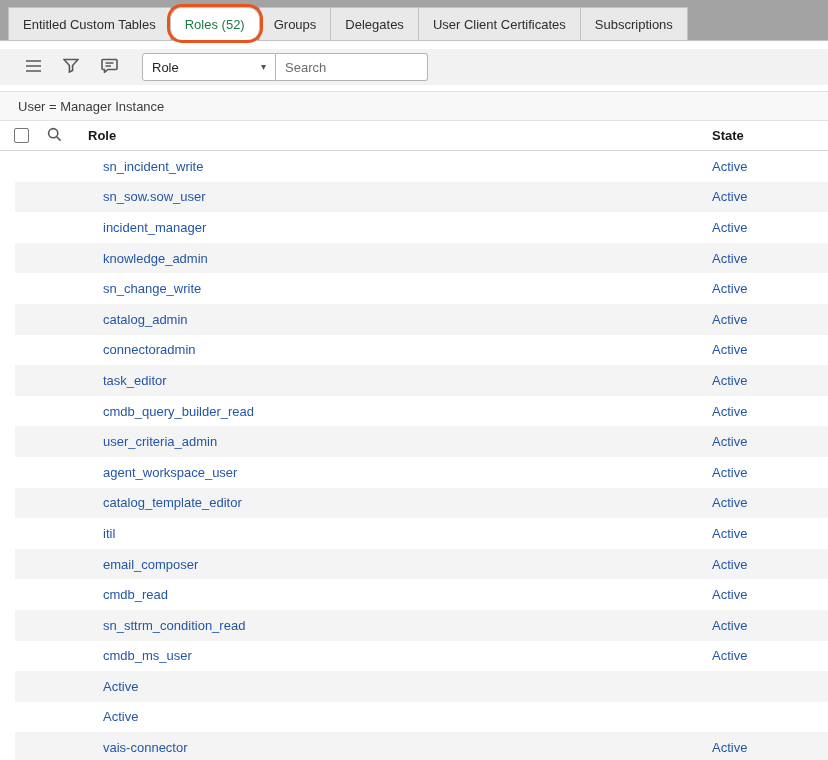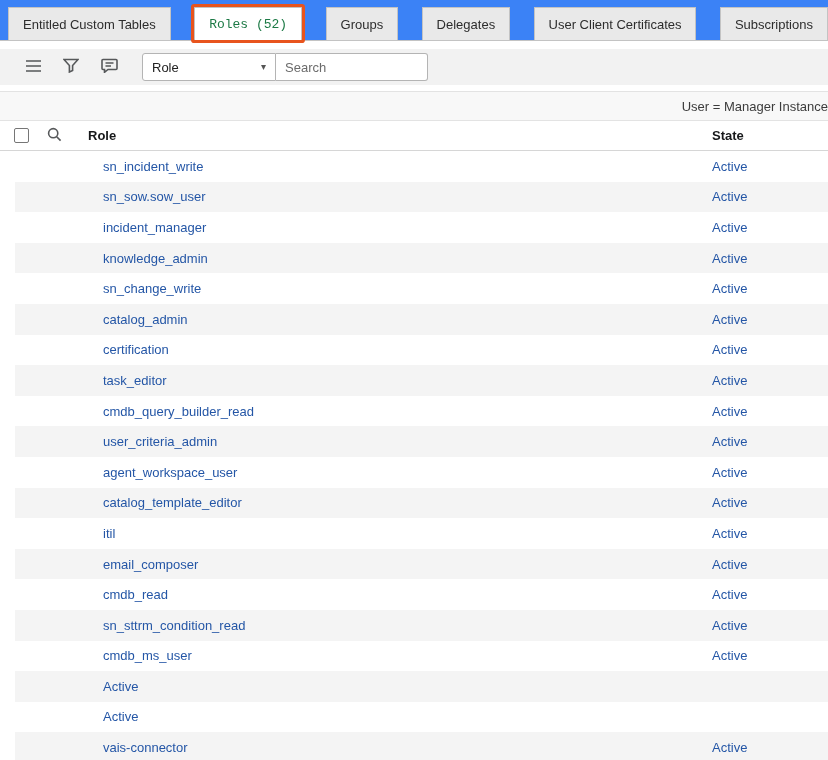--- a/index.html
+++ b/index.html
@@ -6,35 +6,34 @@
   html,body { background:#ffffff; }
   .page {
     width:828px; height:760px; overflow:hidden; position:relative;
     background:#fff; color:#1a1a1a;
     font-family:"Liberation Sans", sans-serif; font-size:13px;
   }
   
   .tab-bar {
     display:flex; align-items:flex-end;
     padding:8px 0 0 8px; height:41px;
-    background:#3b82f6; border-bottom:1px solid var(--tab-border);justify-content:space-between;
+    background:#a3a3a3; border-bottom:1px solid var(--tab-border);
   }
   .tab {
     background:var(--tab-bg);
     border:1px solid var(--tab-border); border-bottom:none;
     padding:9px 14px 8px; white-space:nowrap; cursor:pointer;
     color:#2d2d2d;
   }
   .tab + .tab { margin-left:-1px; }
   .tab.active {
     background:#fff; color:var(--active-tab-text);
     position:relative; z-index:2;
     box-shadow:0 0 0 3px var(--highlight);
-    border-radius:1px;
-    font-family:Liberation Mono, monospace;
+    border-radius:12px;
   }
   
   .toolbar {
     margin-top:8px; height:36px; background:var(--toolbar-bg);
     display:flex; align-items:center; padding-left:20px; gap:12px;
   }
   .icon-btn {
     width:26px; height:26px; border:none; background:transparent;
     display:flex; align-items:center; justify-content:center; cursor:pointer;
   }
@@ -50,21 +49,21 @@
   .search-input {
     width:152px; height:28px; border:1px solid #b4b4b4; border-left:none;
     border-radius:0 3px 3px 0; padding:0 9px; font:inherit; color:#333;
     background:#fff; outline:none;
   }
   .search-input::placeholder { color:#6b6b6b; }
   
   .breadcrumb-bar {
     margin-top:6px; height:30px; background:var(--breadcrumb-bg);
     border-top:1px solid #e3e3e3; border-bottom:1px solid #e3e3e3;
-    display:flex; align-items:center; padding-left:18px; color:#3c3c3c;justify-content:flex-end;
+    display:flex; align-items:center; padding-left:18px; color:#3c3c3c;
   }
   
   .table-header {
     display:grid; grid-template-columns:88px 1fr 116px;
     height:30px; align-items:center; background:#fff;
     border-bottom:1px solid #d6d6d6;
   }
   .gutter-header { display:flex; align-items:center; padding-left:14px; gap:18px; }
   .checkbox {
     width:15px; height:15px; border:1px solid #767676;
@@ -183,21 +182,21 @@
       <a href="#" class="link">sn_change_write</a>
       <a href="#" class="link">Active</a>
     </div>
       <div class="row">
       <div></div>
       <a href="#" class="link">catalog_admin</a>
       <a href="#" class="link">Active</a>
     </div>
       <div class="row">
       <div></div>
-      <a href="#" class="link">certification</a>
+      <a href="#" class="link">connectoradmin</a>
       <a href="#" class="link">Active</a>
     </div>
       <div class="row">
       <div></div>
       <a href="#" class="link">task_editor</a>
       <a href="#" class="link">Active</a>
     </div>
       <div class="row">
       <div></div>
       <a href="#" class="link">cmdb_query_builder_read</a>

